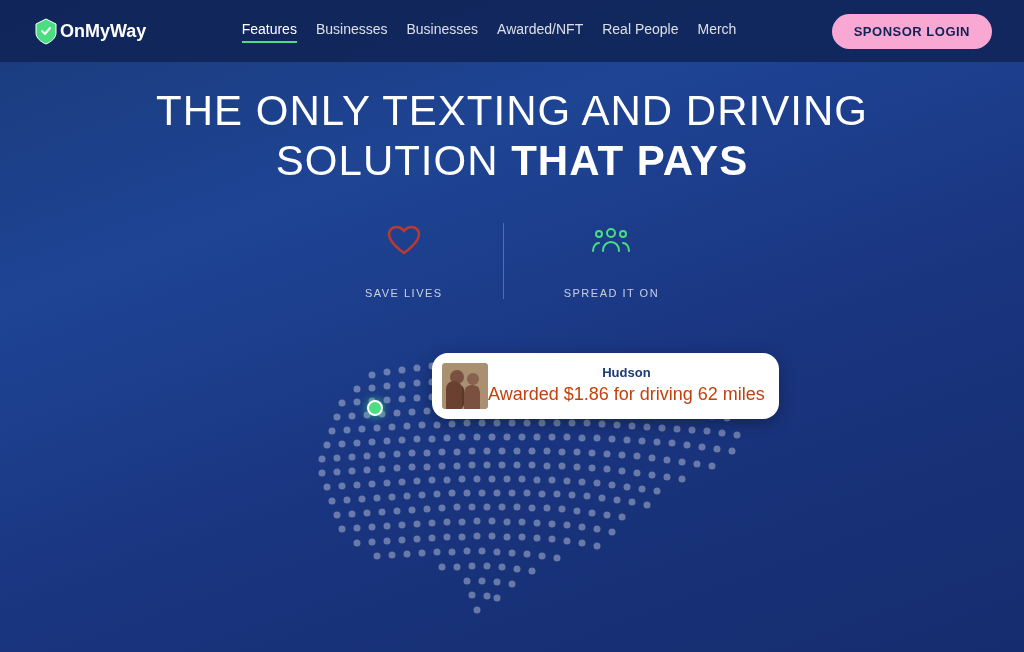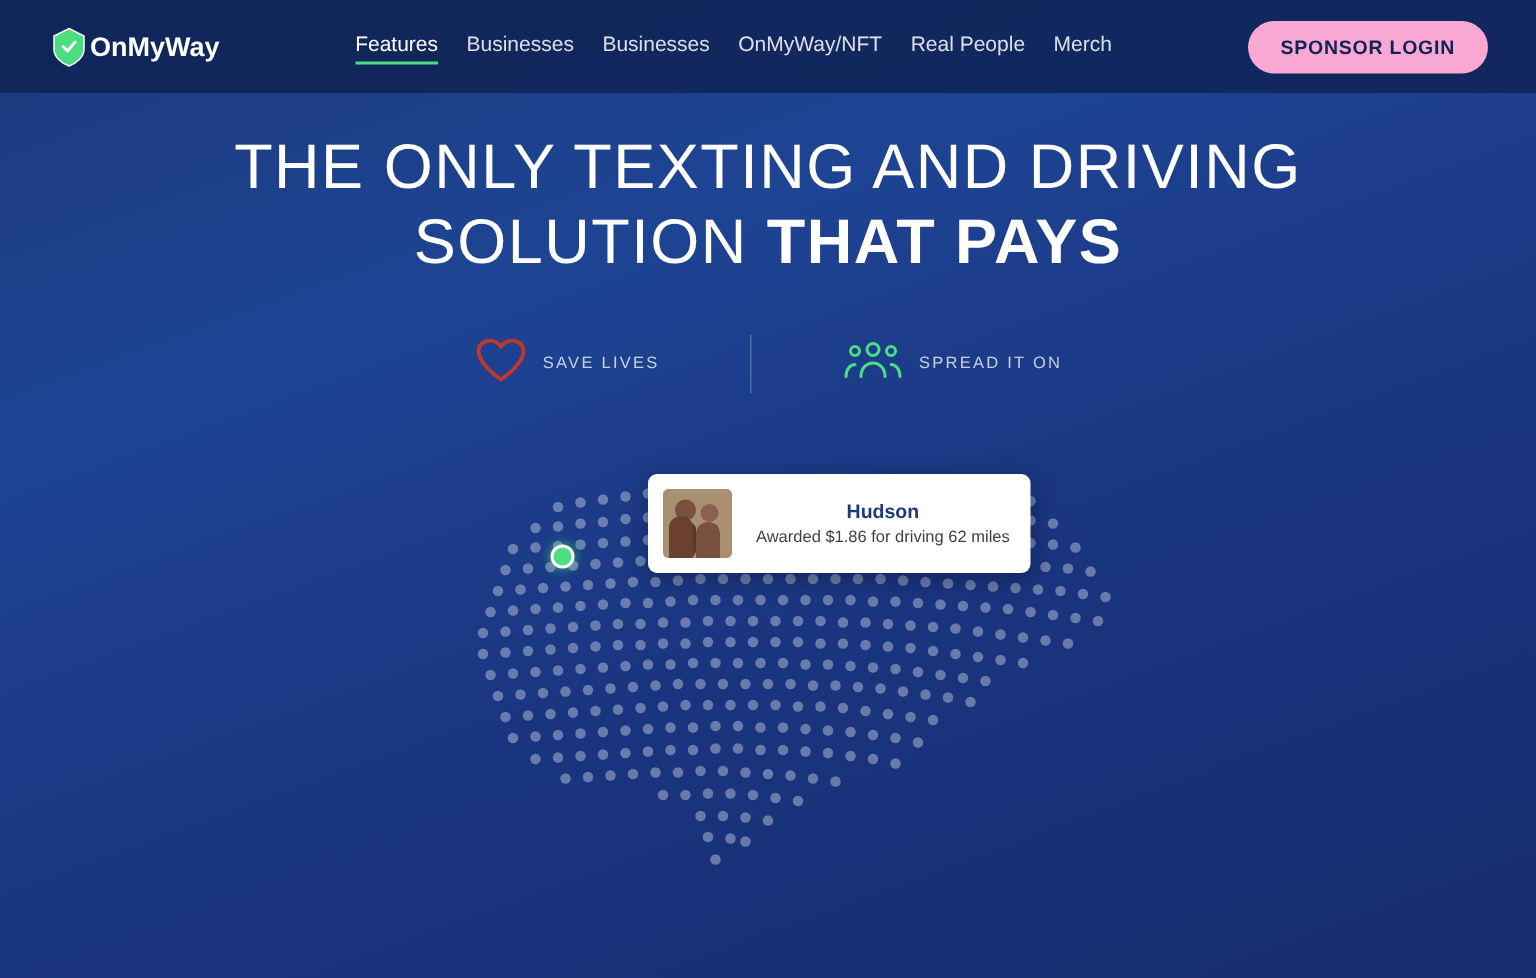--- a/index.html
+++ b/index.html
@@ -91,23 +91,23 @@
     
     .features-row {
       display: flex;
       justify-content: center;
       align-items: center;
       gap: 0;
       margin-top: 36px;
     }
     .feature-item {
       display: flex;
-      flex-direction: row;
+      flex-direction: column;
       align-items: center;
-      gap: 10px;
+      gap: 25px;
       padding: 0 60px;
     }
     .feature-item + .feature-item {
       border-left: 1px solid rgba(255,255,255,0.25);
     }
     .feature-label {
       color: rgba(255,255,255,0.75);
       font-size: 11px;
       letter-spacing: 1.5px;
       text-transform: uppercase;
@@ -130,25 +130,25 @@
       height: 320px;
     }
 
     
     .notification-card {
       position: absolute;
       top: 38px;
       left: 50%;
       transform: translateX(-80px);
       background: white;
-      border-radius: 6px;
+      border-radius: 16px;
       padding: 10px 14px 10px 10px;
       display: flex;
       align-items: center;
-      gap: 16px;
+      gap: 0;
       box-shadow: 0 4px 16px rgba(0,0,0,0.3);
       min-width: 220px;
     }
     .notif-avatar {
       width: 46px;
       height: 46px;
       border-radius: 4px;
       background: linear-gradient(135deg, #c8a882 0%, #a07050 50%, #8a6040 100%);
       flex-shrink: 0;
       overflow: hidden;
@@ -176,22 +176,22 @@
       border-radius: 8px 8px 0 0;
     }
     .notif-text {}
     .notif-name {
       font-size: 13px;
       font-weight: 700;
       color: #1a3a7a;
       margin-bottom: 3px;
     }
     .notif-desc {
-      font-size: 11px;
-      color: #404040;
+      font-size: 18px;
+      color: #c2410c;
       line-height: 1.3;
     }
 
     
     .map-dot {
       position: absolute;
       top: 85px;
       left: 50%;
       transform: translateX(-145px);
       width: 16px;
@@ -211,21 +211,21 @@
       <path d="M14 2 L24 7 L24 16 C24 21 19 25 14 27 C9 25 4 21 4 16 L4 7 Z" fill="#4ade80" stroke="white" stroke-width="1"></path>
       <path d="M10 14 L13 17 L18 11" stroke="white" stroke-width="2" stroke-linecap="round" stroke-linejoin="round"></path>
     </svg>
     <span>OnMyWay</span>
   </div>
 
   <div class="nav-links">
     <a class="nav-link active">Features</a>
     <a class="nav-link">Businesses</a>
     <a class="nav-link">Businesses</a>
-    <a class="nav-link">OnMyWay/NFT</a>
+    <a class="nav-link">Awarded/NFT</a>
     <a class="nav-link">Real People</a>
     <a class="nav-link">Merch</a>
   </div>
 
   <button class="sponsor-btn">SPONSOR LOGIN</button>
 </nav>
 
 <section class="hero">
   <h1 class="hero-title">
     <span>THE ONLY TEXTING AND DRIVING</span><br>

